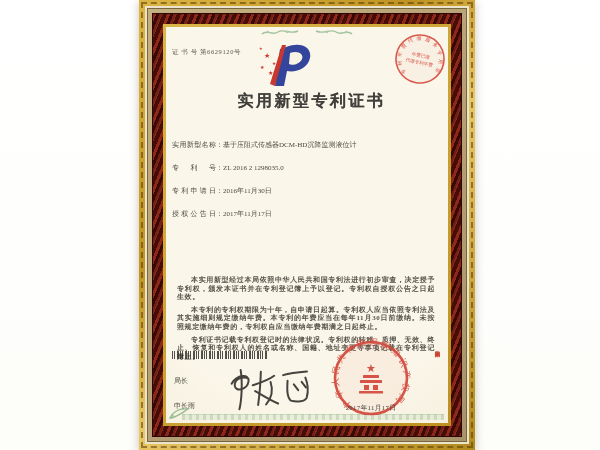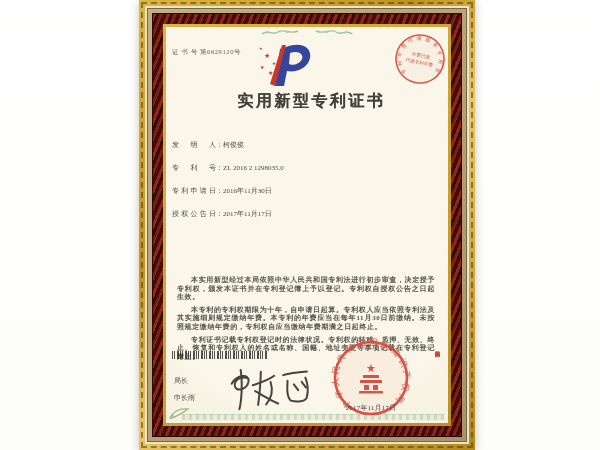--- a/index.html
+++ b/index.html
@@ -38,21 +38,21 @@
   .fields{left:6px;right:4px;top:114px;}
   .frow{font-size:7px;line-height:8px;color:#4c4a42;margin-bottom:15px;white-space:nowrap;}
   .lbl{display:inline-block;width:44px;text-align:justify;text-align-last:justify;}
   .paras{left:7px;right:9px;top:245px;font-size:7px;line-height:8.6px;letter-spacing:.6px;
          color:#55534a;text-align:justify;}
   .paras p{margin:4px;text-indent:2em;font-weight:bold;}
   .barcode{left:6px;top:324px;width:96px;height:8px;opacity:.85;
      background:repeating-linear-gradient(90deg,#33322d 0 1px,transparent 1px 2px,#33322d 2px 3px,
         transparent 3px 5px,#33322d 5px 7px,transparent 7px 8px);}
   .sig{left:8px;top:350px;font-size:7px;line-height:8px;color:#4c4a42;}
-  .sig .t{margin-bottom:9px;}
+  .sig .t{margin-bottom:17px;}
   .signature-svg{left:58px;top:336px;}
   .seal-svg{left:165px;top:311px;opacity:.92;z-index:4;}
   .issue-date{left:150px;top:376px;width:110px;text-align:center;font-size:6.8px;
               color:#3e3c36;z-index:5;letter-spacing:.3px;}
   .side-stamp{left:269px;top:320px;height:80px;writing-mode:vertical-rl;text-orientation:upright;
               font-size:5.4px;line-height:6px;color:rgba(203,62,50,.55);}
   .band-bottom{left:16px;right:4px;top:387px;height:5px;opacity:.8;
      background:repeating-linear-gradient(90deg,rgba(125,175,125,.45) 0 3px,rgba(125,175,125,.14) 3px 7px);
      border-top:1px solid rgba(125,175,125,.35);}
   .flourish{left:2px;top:378px;opacity:.8;}
@@ -108,21 +108,21 @@
           <textPath href="#agArc">专利年费代缴服务专用章</textPath>
         </text>
         <text x="26" y="24" font-size="4.6" fill="#d6473c" text-anchor="middle">年费已缴</text>
         <text x="26" y="31" font-size="4.6" fill="#d6473c" text-anchor="middle">代缴专利年费</text>
       </svg>
 
       <div class="abs title">实用新型专利证书</div>
 
       <div class="abs fields">
         <div class="frow">
-          <span class="lbl">发明人</span><span>：</span><span class="val">柯俊俊</span>
+          <span class="lbl">实用新型名称</span><span>：</span><span class="val">基于压阻式传感器DCM-HD沉降监测液位计</span>
         </div>
         <div class="frow">
           <span class="lbl">专利号</span><span>：</span><span class="val">ZL 2016 2 1298035.0</span>
         </div>
         <div class="frow">
           <span class="lbl">专利申请日</span><span>：</span><span class="val">2016年11月30日</span>
         </div>
         <div class="frow">
           <span class="lbl">授权公告日</span><span>：</span><span class="val">2017年11月17日</span>
         </div>

